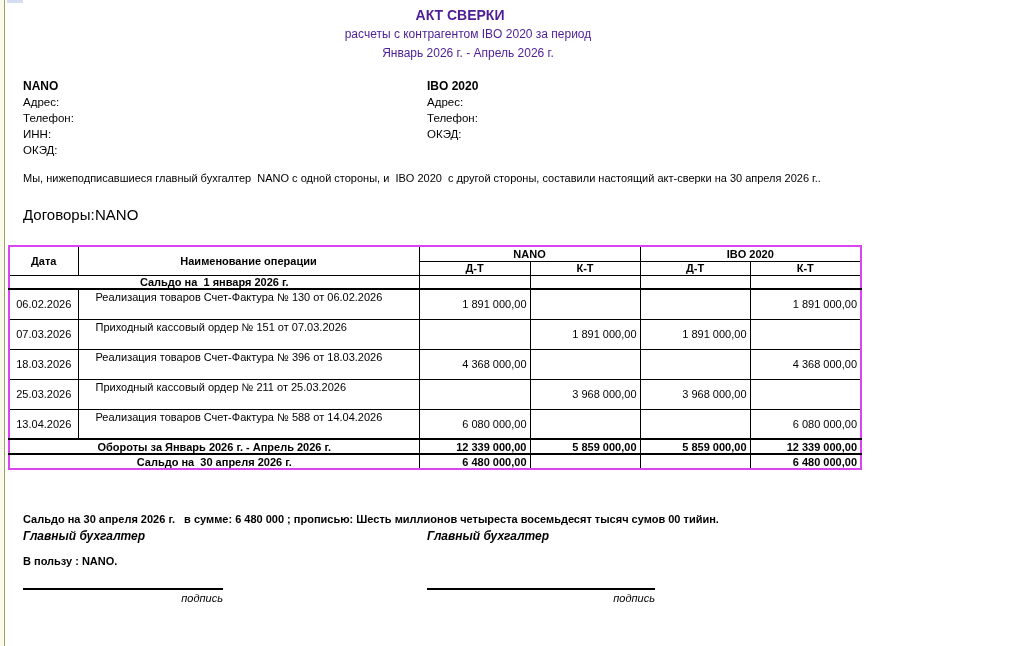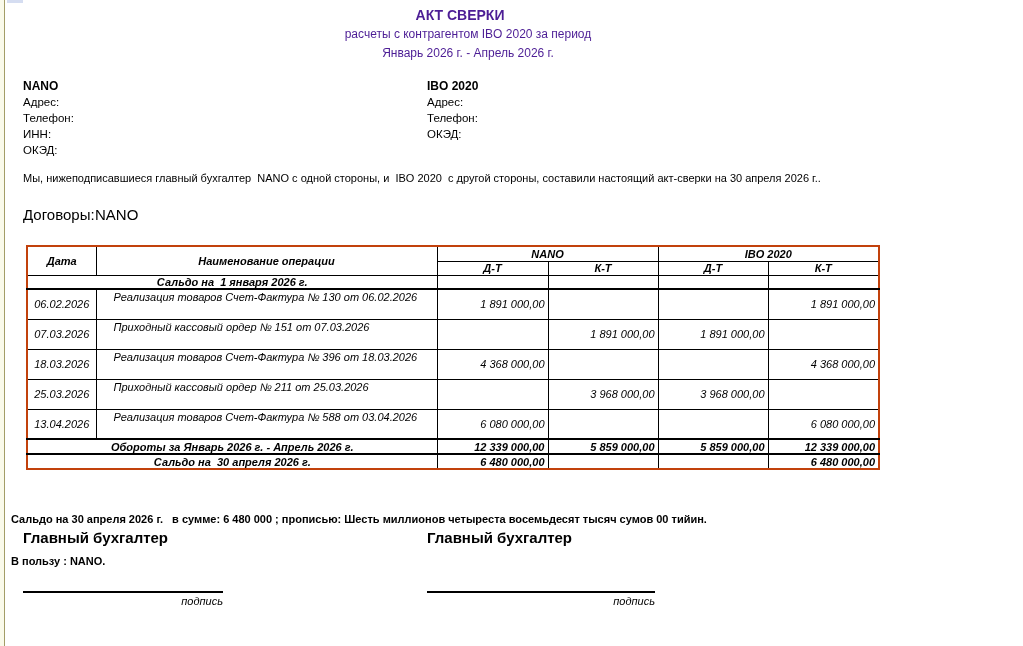--- a/index.html
+++ b/index.html
@@ -24,46 +24,46 @@
   .party.right { left: 404px; }
   .party-name { font-weight: bold; font-size: 12px; }
   .party-label { display: inline-block; min-width: 60px; }
 
   .preamble { position: absolute; top: 172px; left: 23px; width: 960px; font-size: 11px;
     white-space: pre-wrap; }
 
   .contracts { position: absolute; top: 206px; left: 23px; font-size: 15px; }
   .contracts-label { display: inline-block; width: 72px; }
 
-  table.recon { position: absolute; top: 245px; left: 26px; width: 852px;
-    border-collapse: collapse; table-layout: fixed; border: 2px solid #c2410c;
-    font-size: 11px; font-style: italic; }
+  table.recon { position: absolute; top: 245px; left: 8px; width: 852px;
+    border-collapse: collapse; table-layout: fixed; border: 2px solid #d946ef;
+    font-size: 11px; }
   table.recon td, table.recon th { border: 1px solid #000; overflow: hidden; }
   th.hcell { font-weight: bold; text-align: center; font-size: 11px; }
   tr.hrow1 { height: 15px; }
   tr.hrow2 { height: 14px; }
   tr.opening-row { height: 14px; }
   tr.opening-row td { border-bottom: 2px solid #000; }
   tr.data-row { height: 30px; }
   tr.data-row td.c-date { text-align: center; vertical-align: middle; }
   tr.data-row td.c-op { text-align: left; vertical-align: top; padding: 1px 17px; white-space: pre-wrap; }
   td.c-amt { text-align: right; vertical-align: middle; padding-right: 3px; }
   td.span-label { text-align: center; font-weight: bold; white-space: pre-wrap; }
   tr.turnover-row { height: 15px; }
   tr.turnover-row td { border-top: 2px solid #000; border-bottom: 2px solid #000; font-weight: bold; }
   tr.closing-row { height: 15px; }
   tr.closing-row td { font-weight: bold; }
 
-  .doc-footer { position: absolute; top: 484px; left: 11px; width: 960px; font-size: 11px;
+  .doc-footer { position: absolute; top: 484px; left: 23px; width: 960px; font-size: 11px;
     font-weight: bold; line-height: 14px; white-space: pre-wrap; }
 
   .sig { position: absolute; top: 529px; }
   .sig.left { left: 23px; width: 200px; }
   .sig.right { left: 427px; width: 228px; }
-  .sig-role { font-weight: bold; font-size: 15px; }
+  .sig-role { font-weight: bold; font-style: italic; font-size: 12px; }
   .sig-line { margin-top: 45px; border-top: 2px solid #000; }
   .sig-caption { text-align: right; font-style: italic; font-size: 11px; margin-top: 2px; }
 </style>
 </head>
 <body>
 
 <div class="page-margin-strip"></div>
 <div class="top-corner-strip"></div>
 
 <div class="doc">
@@ -152,21 +152,21 @@
     <tr class="data-row">
       <td class="c-date">25.03.2026</td>
       <td class="c-op">Приходный кассовый ордер № 211 от 25.03.2026</td>
       <td class="c-amt"></td>
       <td class="c-amt">3 968 000,00</td>
       <td class="c-amt">3 968 000,00</td>
       <td class="c-amt"></td>
     </tr>
     <tr class="data-row">
       <td class="c-date">13.04.2026</td>
-      <td class="c-op">Реализация товаров Счет-Фактура № 588 от 03.04.2026</td>
+      <td class="c-op">Реализация товаров Счет-Фактура № 588 от 14.04.2026</td>
       <td class="c-amt">6 080 000,00</td>
       <td class="c-amt"></td>
       <td class="c-amt"></td>
       <td class="c-amt">6 080 000,00</td>
     </tr>
     <tr class="turnover-row">
       <td class="span-label" colspan="2">Обороты за Январь 2026 г. - Апрель 2026 г.</td>
       <td class="c-amt">12 339 000,00</td>
       <td class="c-amt">5 859 000,00</td>
       <td class="c-amt">5 859 000,00</td>

